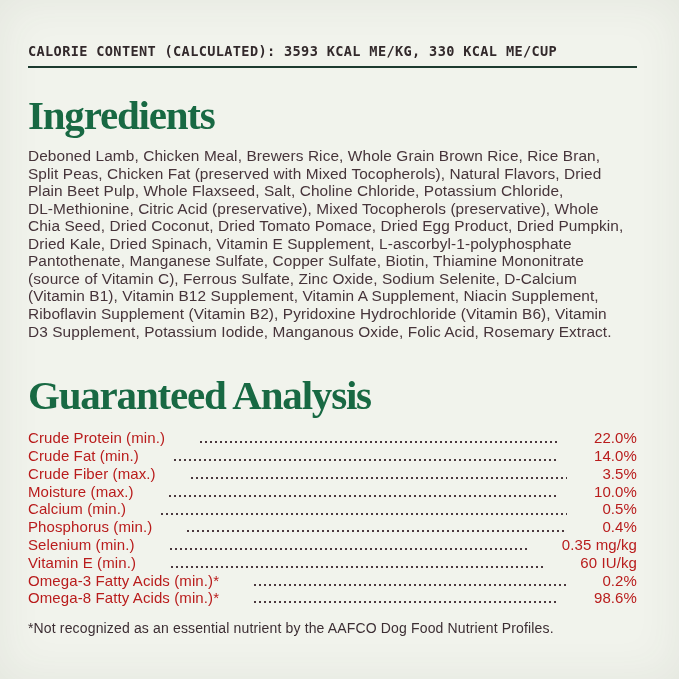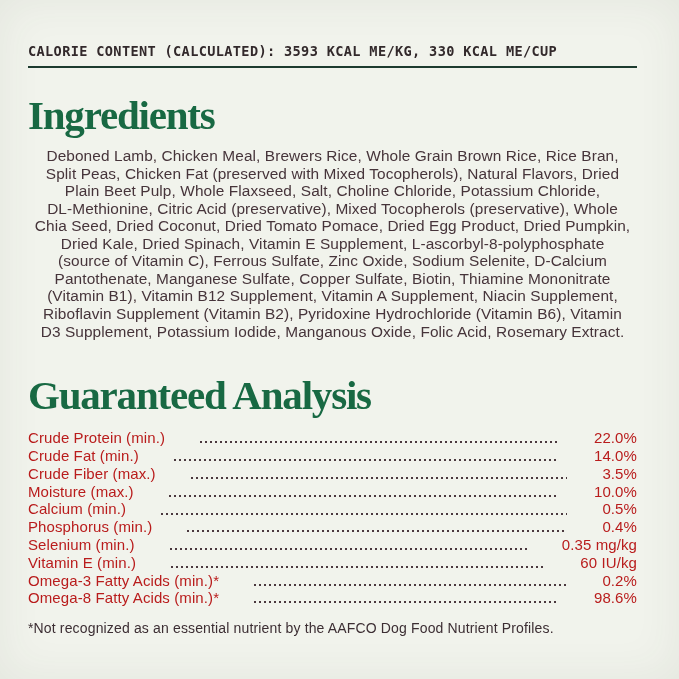--- a/index.html
+++ b/index.html
@@ -41,21 +41,20 @@
     line-height: 1.1;
   }
   .heading-ingredients { margin-top: 25px; margin-bottom: 9px; }
   .heading-analysis    { margin-top: 33px; margin-bottom: 11px; }
   
   .ingredients-para {
     font-size: 15.4px;
     line-height: 17.55px;
     letter-spacing: 0.1px;
     color: #46343a;
-    text-align: center;
   }
   .ingredients-para .line { white-space: nowrap; }
   
   .analysis-table { margin-top: 2px; }
   .analysis-row {
     display: flex;
     align-items: flex-end;
     font-size: 15px;
     line-height: 17.8px;
     letter-spacing: 0.1px;
@@ -92,23 +91,23 @@
   </div>
 
   <section>
     <h1 class="section-heading heading-ingredients">Ingredients</h1>
     <div class="ingredients-para">
       <div class="line">Deboned Lamb, Chicken Meal, Brewers Rice, Whole Grain Brown Rice, Rice Bran,</div>
       <div class="line">Split Peas, Chicken Fat (preserved with Mixed Tocopherols), Natural Flavors, Dried</div>
       <div class="line">Plain Beet Pulp, Whole Flaxseed, Salt, Choline Chloride, Potassium Chloride,</div>
       <div class="line">DL-Methionine, Citric Acid (preservative), Mixed Tocopherols (preservative), Whole</div>
       <div class="line">Chia Seed, Dried Coconut, Dried Tomato Pomace, Dried Egg Product, Dried Pumpkin,</div>
-      <div class="line">Dried Kale, Dried Spinach, Vitamin E Supplement, L-ascorbyl-8-polyphosphate</div>
+      <div class="line">Dried Kale, Dried Spinach, Vitamin E Supplement, L-ascorbyl-1-polyphosphate</div>
+      <div class="line">Pantothenate, Manganese Sulfate, Copper Sulfate, Biotin, Thiamine Mononitrate</div>
       <div class="line">(source of Vitamin C), Ferrous Sulfate, Zinc Oxide, Sodium Selenite, D-Calcium</div>
-      <div class="line">Pantothenate, Manganese Sulfate, Copper Sulfate, Biotin, Thiamine Mononitrate</div>
       <div class="line">(Vitamin B1), Vitamin B12 Supplement, Vitamin A Supplement, Niacin Supplement,</div>
       <div class="line">Riboflavin Supplement (Vitamin B2), Pyridoxine Hydrochloride (Vitamin B6), Vitamin</div>
       <div class="line">D3 Supplement, Potassium Iodide, Manganous Oxide, Folic Acid, Rosemary Extract.</div>
     </div>
   </section>
 
   <section>
     <h1 class="section-heading heading-analysis">Guaranteed Analysis</h1>
 
     <div class="analysis-table">

